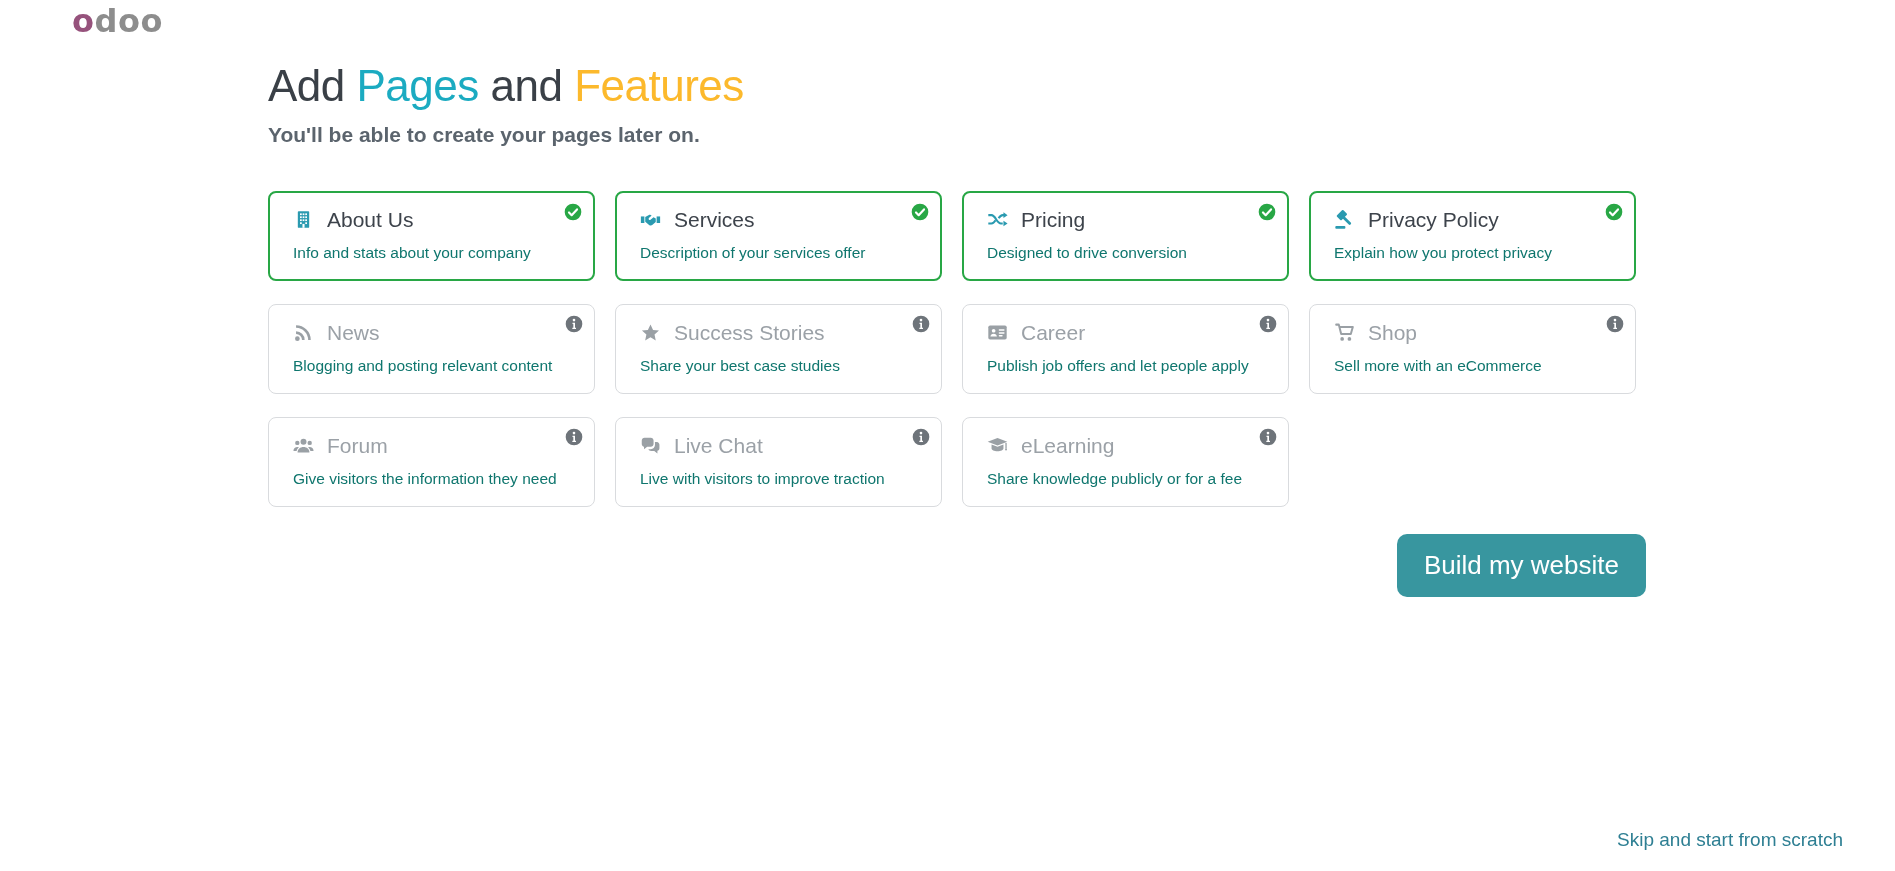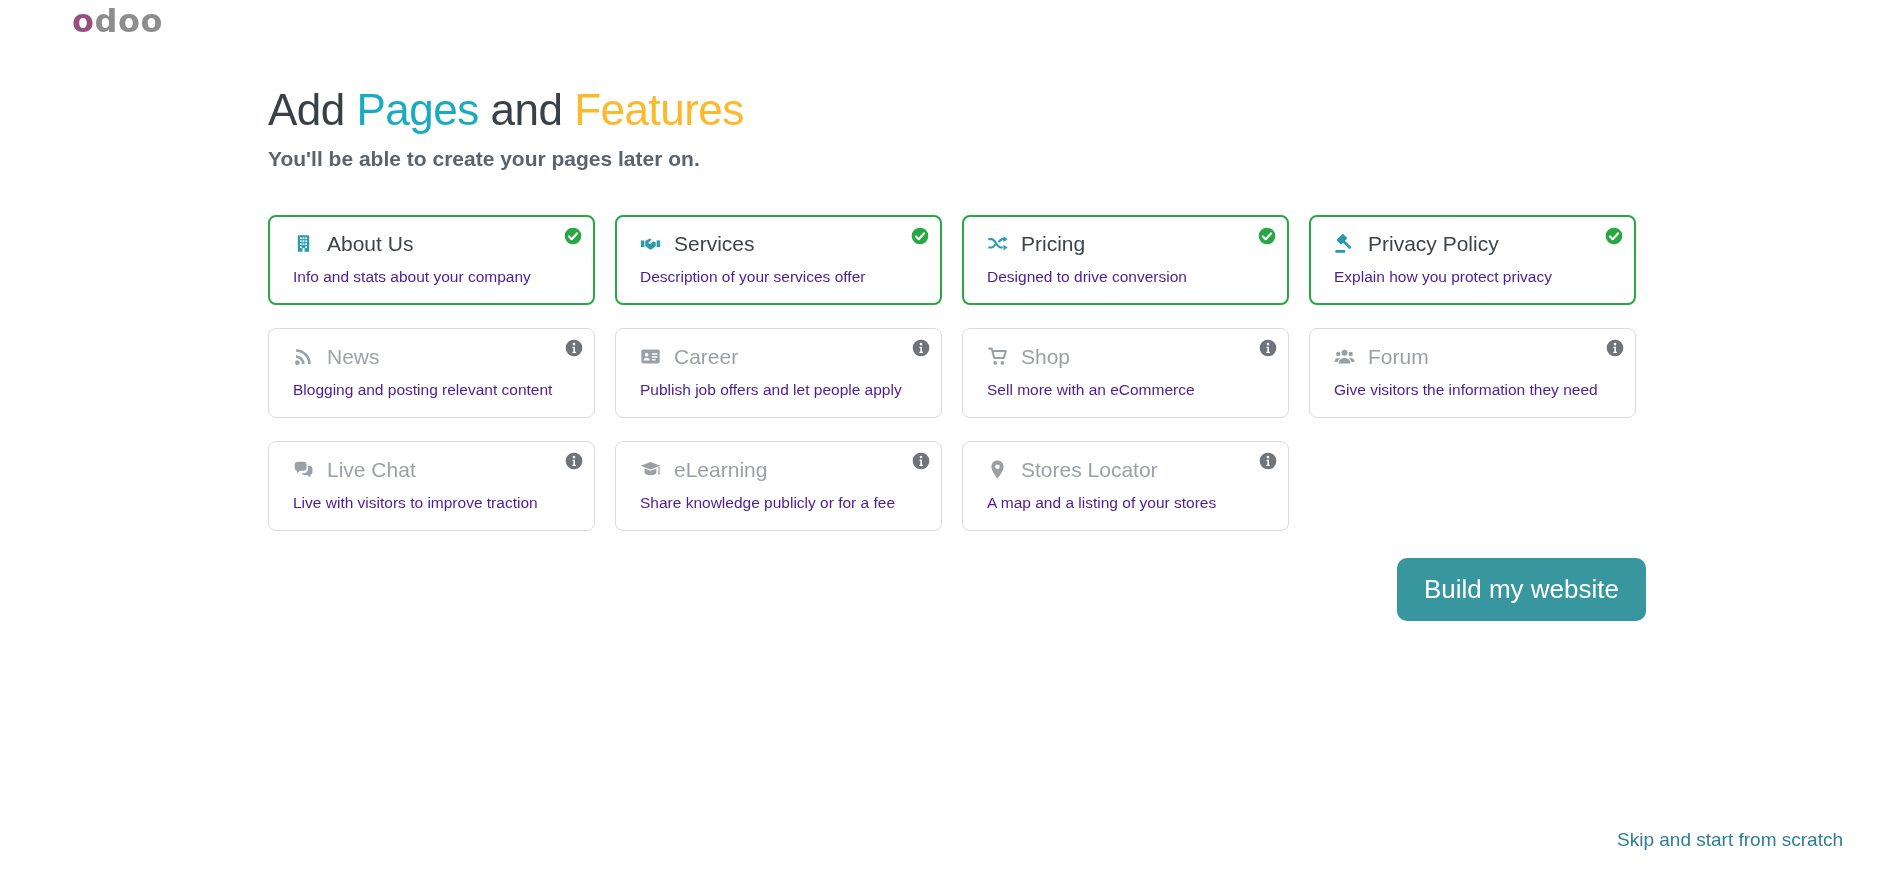--- a/index.html
+++ b/index.html
@@ -9,40 +9,40 @@
     background:#ffffff; color:#3d4349;
     font-family:"Liberation Sans", sans-serif;
   }
   
   .logo { position:absolute; top:4px; left:72px; font-family:"DejaVu Sans", sans-serif;
           font-weight:bold; font-size:32px; letter-spacing:0.5px; line-height:1.1; }
   .logo-first { color:var(--logo-purple,#96527c); }
   .logo-rest  { color:#8d8d8d; }
 
   
-  main { margin-left:268px; padding-top:84px; width:1378px; }
+  main { margin-left:268px; padding-top:60px; width:1378px; }
   h1 { margin:0; font-weight:300; font-size:44px; line-height:1.2;
        color:#3a4047; letter-spacing:-0.5px; }
   .accent-teal   { color:var(--accent-teal,#1babc1); }
   .accent-yellow { color:var(--accent-yellow,#fcb92c); }
   .subtitle { margin:10px 0 44px; font-size:21px; color:#5b646d;font-weight:bold; }
 
   
   .grid { display:grid; grid-template-columns:repeat(4,327px);
           column-gap:20px; row-gap:23px; width:1368px; }
   .card { position:relative; width:327px; height:90px; border-radius:8px;
           background:#fff; padding:16px 40px 0 24px; cursor:pointer; }
   .card.selected   { border:2px solid var(--selected-green,#28a745); padding:15px 39px 0 23px; }
   .card.unselected { border:1px solid #d9dbde; }
   .card-icon { display:inline-block; color:var(--icon-teal,#2a9ab0); margin-right:13px; }
   .card-icon svg { width:21px; height:21px; vertical-align:-3px; }
   .card.unselected .card-icon { color:#9aa0a5; }
   .card-label { font-size:21px; color:#3d434b; }
   .card.unselected .card-label { color:#9ba1a7; }
-  .card-desc { margin-top:12px; font-size:15.5px; color:#4c1d95; white-space:nowrap; }
+  .card-desc { margin-top:12px; font-size:15.5px; color:#0f766e; white-space:nowrap; }
   .card-status { position:absolute; top:9px; right:10px; line-height:0; }
   .card-status svg { width:20px; height:20px; }
   .card-status.checked { color:var(--selected-green,#28a745); }
   .card-status.info    { color:#6e747a; }
 
   
   .actions { width:1378px; margin-top:27px; display:flex; justify-content:flex-end; }
   .build-btn { background:var(--button-teal,#38969f); color:#fff; border:none;
                border-radius:10px; font-size:26px; padding:16px 27px;
                font-family:inherit; cursor:pointer;margin-left:16px; }
@@ -138,20 +138,31 @@
             <circle cx="5" cy="19" r="2.7" fill="currentColor"></circle>
           </svg></span><span class="card-label">News</span>
     <span class="card-status info"><svg viewBox="0 0 24 24">
             <circle cx="12" cy="12" r="10" fill="currentColor"></circle>
             <circle cx="12" cy="7.3" r="1.6" fill="#fff"></circle>
             <path d="M10.2 10.4h3v6.1h1.2V18h-4.4v-1.5h1.2v-4.6h-1z" fill="#fff"></path>
           </svg></span>
     <div class="card-desc">Blogging and posting relevant content</div>
   </div>
       <div class="card unselected">
+    <span class="card-icon"><svg viewBox="0 0 24 24" fill="currentColor">
+            <path d="M12 2.8l2.9 6.2 6.8.7-5.1 4.6 1.4 6.7L12 17.5 5.9 21l1.4-6.7L2.2 9.7l6.8-.7z"></path>
+          </svg></span><span class="card-label">Success Stories</span>
+    <span class="card-status info"><svg viewBox="0 0 24 24">
+            <circle cx="12" cy="12" r="10" fill="currentColor"></circle>
+            <circle cx="12" cy="7.3" r="1.6" fill="#fff"></circle>
+            <path d="M10.2 10.4h3v6.1h1.2V18h-4.4v-1.5h1.2v-4.6h-1z" fill="#fff"></path>
+          </svg></span>
+    <div class="card-desc">Share your best case studies</div>
+  </div>
+      <div class="card unselected">
     <span class="card-icon"><svg viewBox="0 0 24 24">
             <rect x="1.5" y="4" width="21" height="16" rx="2" fill="currentColor"></rect>
             <g fill="#fff">
               <circle cx="7.6" cy="10" r="2.1"></circle>
               <path d="M3.9 16.6c0-2 1.7-3.3 3.7-3.3s3.7 1.3 3.7 3.3z"></path>
               <rect x="13.4" y="8.3" width="6.7" height="1.7" rx=".8"></rect>
               <rect x="13.4" y="11.6" width="6.7" height="1.7" rx=".8"></rect>
               <rect x="13.4" y="14.9" width="4.5" height="1.7" rx=".8"></rect>
             </g>
           </svg></span><span class="card-label">Career</span>
@@ -210,32 +221,20 @@
             <rect x="21" y="8.9" width="1.5" height="6.8" rx=".7"></rect>
             <circle cx="21.75" cy="16.6" r="1.1"></circle>
           </svg></span><span class="card-label">eLearning</span>
     <span class="card-status info"><svg viewBox="0 0 24 24">
             <circle cx="12" cy="12" r="10" fill="currentColor"></circle>
             <circle cx="12" cy="7.3" r="1.6" fill="#fff"></circle>
             <path d="M10.2 10.4h3v6.1h1.2V18h-4.4v-1.5h1.2v-4.6h-1z" fill="#fff"></path>
           </svg></span>
     <div class="card-desc">Share knowledge publicly or for a fee</div>
   </div>
-      <div class="card unselected">
-    <span class="card-icon"><svg viewBox="0 0 24 24">
-            <path d="M12 1.8c-3.9 0-7 3.1-7 7 0 5.2 7 13.4 7 13.4s7-8.2 7-13.4c0-3.9-3.1-7-7-7z" fill="currentColor"></path>
-            <circle cx="12" cy="8.8" r="2.6" fill="#fff"></circle>
-          </svg></span><span class="card-label">Stores Locator</span>
-    <span class="card-status info"><svg viewBox="0 0 24 24">
-            <circle cx="12" cy="12" r="10" fill="currentColor"></circle>
-            <circle cx="12" cy="7.3" r="1.6" fill="#fff"></circle>
-            <path d="M10.2 10.4h3v6.1h1.2V18h-4.4v-1.5h1.2v-4.6h-1z" fill="#fff"></path>
-          </svg></span>
-    <div class="card-desc">A map and a listing of your stores</div>
-  </div>
     </div>
 
   <div class="actions">
     <button class="build-btn">Build my website</button>
   </div>
 </main>
 
 <a class="skip-link">Skip and start from scratch</a>
 
 </body></html>

